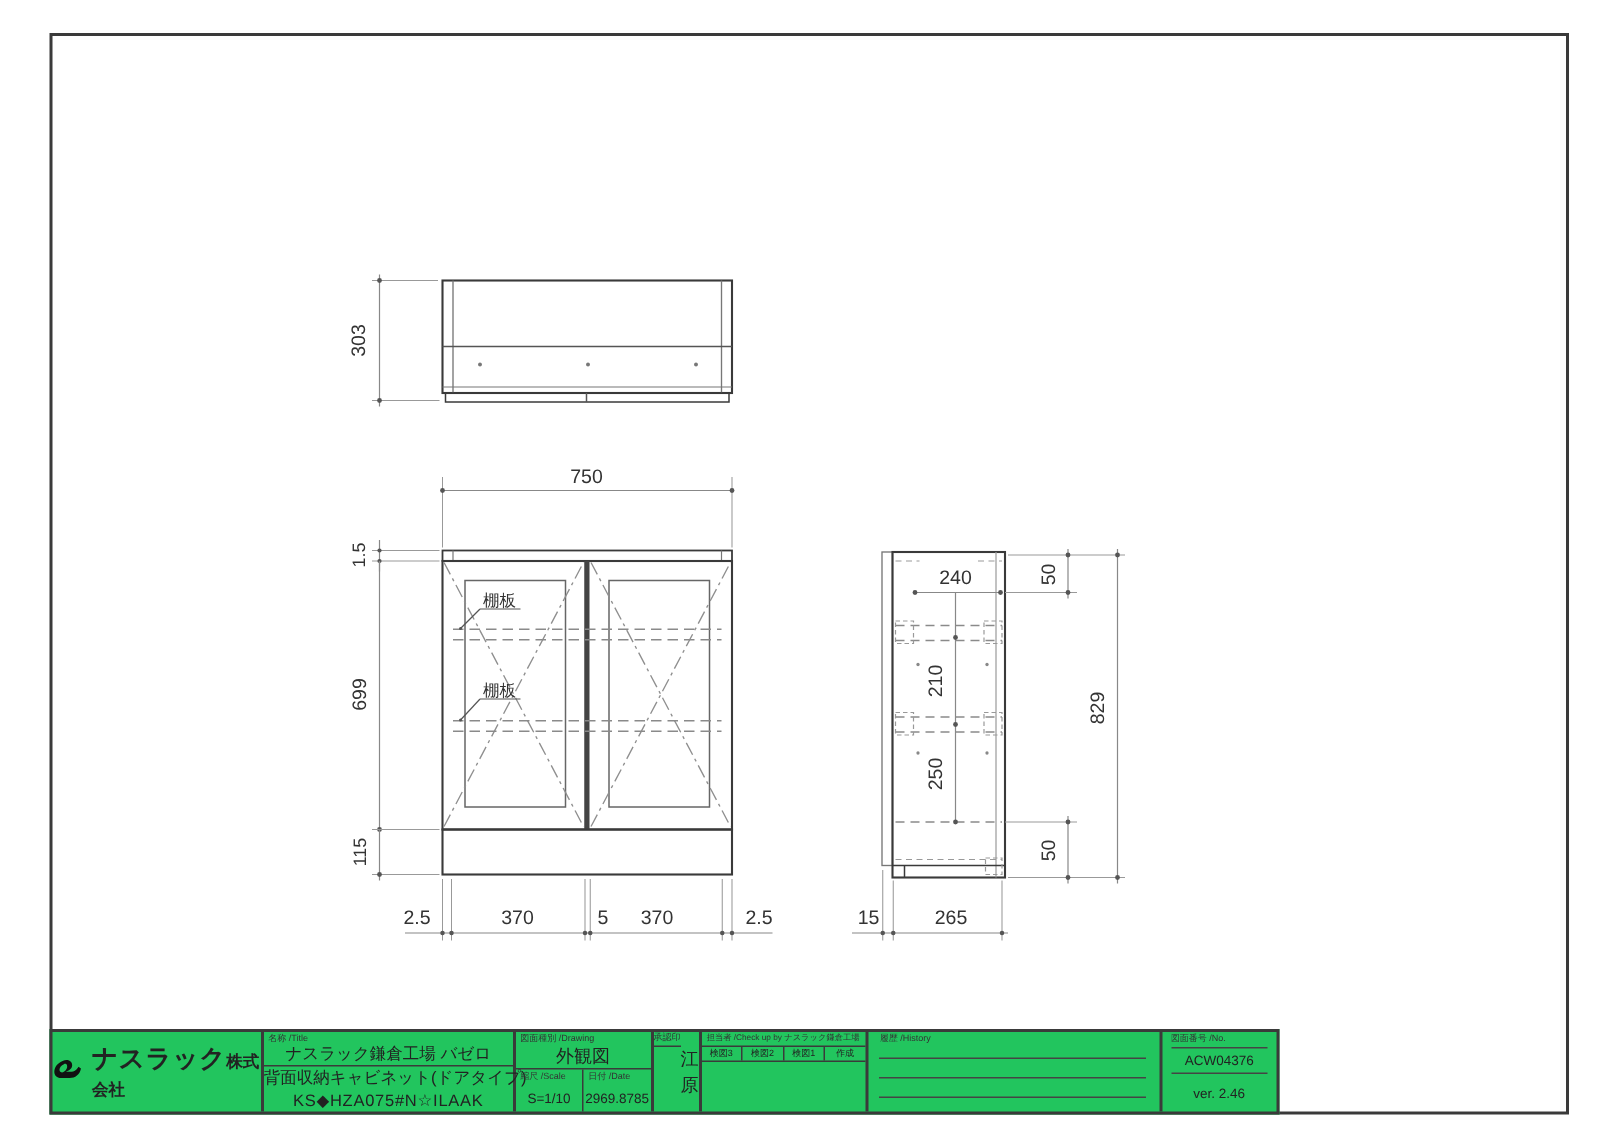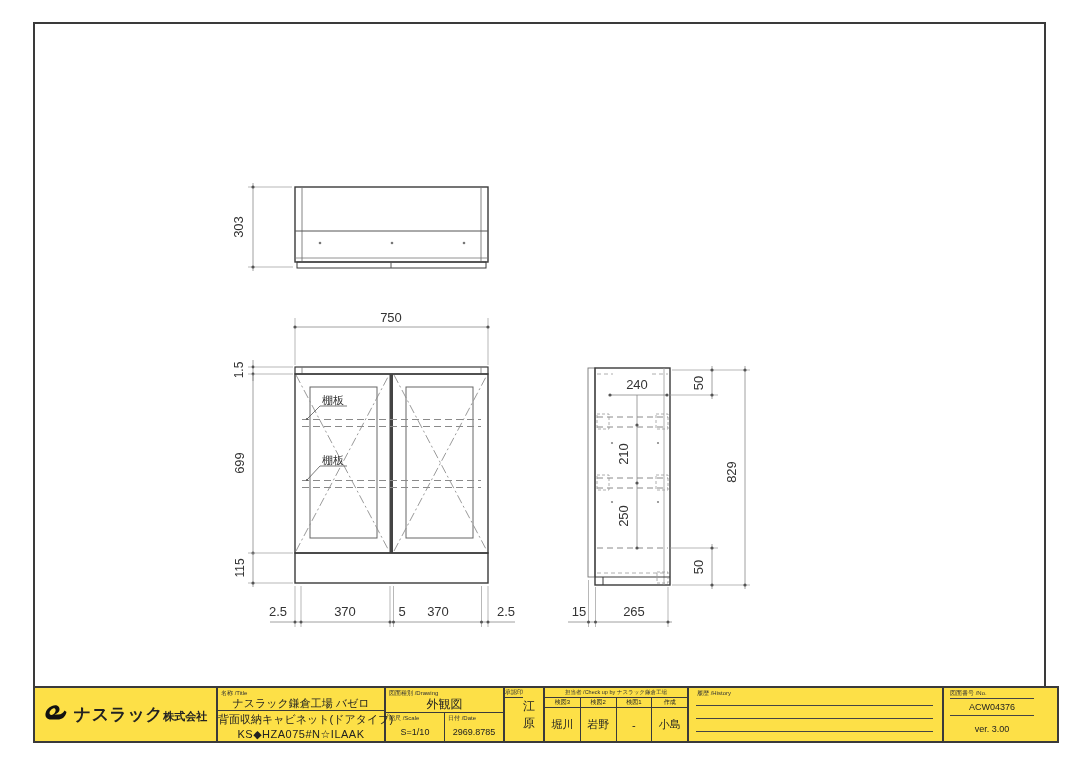--- a/index.html
+++ b/index.html
@@ -11,23 +11,23 @@
   .frame{
     position:absolute;left:33px;top:22px;width:1013px;height:721px;
     border:2px solid #3a3a3a;box-sizing:border-box;
   }
   svg text{fill:#333;}
   .dim{font-size:13px;}
   .dimS{font-size:12px;}
   .jp{font-size:11px;}
   
   .tblock{
-    position:absolute;left:33px;top:686px;width:1026px;height:57px;
+    position:absolute;left:33px;top:686px;width:820px;height:57px;
     border-left:2px solid #3a3a3a;border-right:2px solid #3a3a3a;border-bottom:2px solid #3a3a3a;
-    border-top:2px solid #3a3a3a;box-sizing:border-box;display:flex;background:#fde047;
+    border-top:2px solid #3a3a3a;box-sizing:border-box;display:flex;background:#22c55e;
   }
   .cell{position:relative;box-sizing:border-box;border-right:2px solid #3a3a3a;height:100%;}
   .cell:last-child{border-right:none;}
   .tiny{font-size:6px;color:#333;line-height:8px;white-space:nowrap;overflow:hidden;}
   .c-logo{width:183px;display:flex;align-items:center;justify-content:center;gap:6px;}
   .logo-name{font-size:17px;font-weight:bold;letter-spacing:0.5px;}
   .logo-suffix{font-size:11px;font-weight:bold;}
   .c-title{width:168px;display:flex;flex-direction:column;}
   .c-title .hdr{padding:1px 0 0 3px;height:8px;}
   .row-prod1{height:14px;border-bottom:1px solid #3a3a3a;font-size:11px;text-align:center;line-height:13px;white-space:nowrap;}
@@ -309,37 +309,31 @@
     </div>
 
     <div class="cell c-check">
       <div class="tiny hdr">担当者 /Check up by ナスラック鎌倉工場</div>
       <div class="chk-row heads">
         <div class="chk-col">検図3</div>
         <div class="chk-col">検図2</div>
         <div class="chk-col">検図1</div>
         <div class="chk-col">作成</div>
       </div>
-      <div class="chk-row vals">
-        <div class="chk-col">堀川</div>
-        <div class="chk-col">岩野</div>
-        <div class="chk-col">-</div>
-        <div class="chk-col">小島</div>
-      </div>
     </div>
 
     <div class="cell c-hist">
       <div class="tiny hdr">履歴 /History</div>
       <div class="hline" style="top:17px"></div>
       <div class="hline" style="top:30px"></div>
       <div class="hline" style="top:43px"></div>
     </div>
 
     <div class="cell c-num">
       <div class="tiny hdr">図面番号 /No.</div>
       <div class="numline"></div>
       <div class="acw">ACW04376</div>
       <div class="numline"></div>
-      <div class="ver">ver. 3.00</div>
+      <div class="ver">ver. 2.46</div>
     </div>
 
   </div>
 </div>
 
 </body></html>

